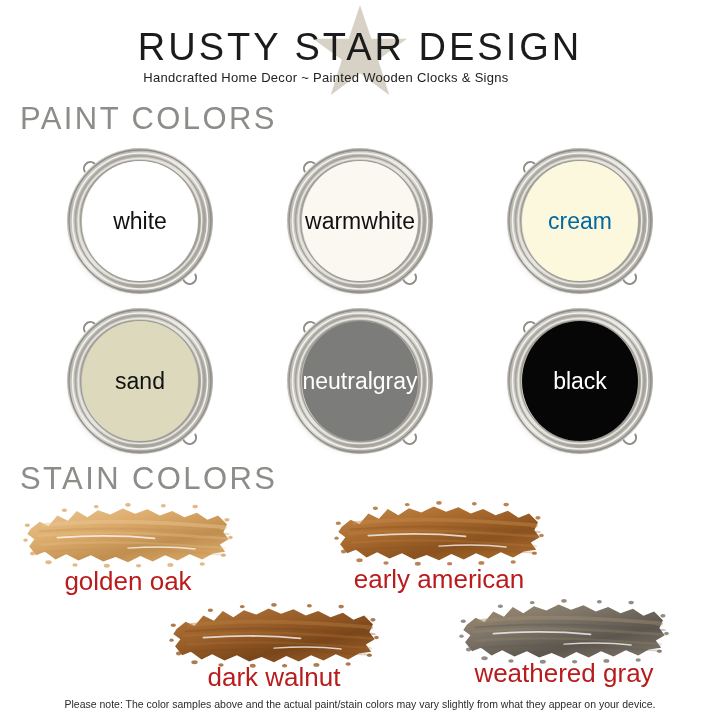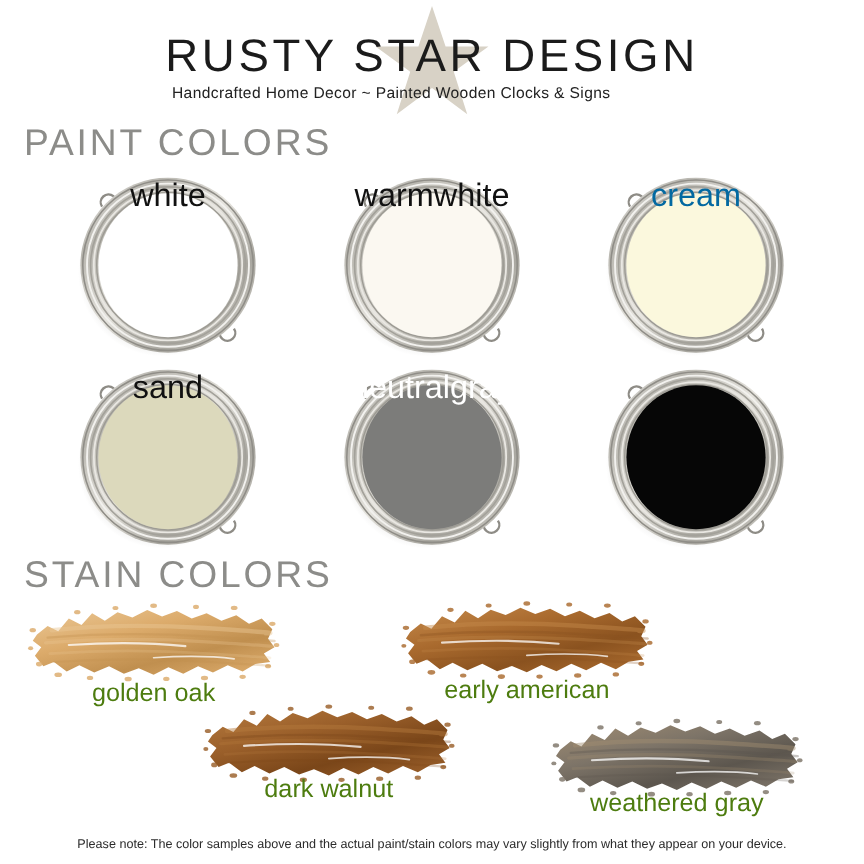--- a/index.html
+++ b/index.html
@@ -104,24 +104,25 @@
     border-radius: 50%;
     z-index: 3;
   }
   .paint-can-label {
     position: absolute;
     left: 8px;
     top: 0;
     width: 134px;
     height: 146px;
     display: flex;
+    align-items: center;
     justify-content: center;
     text-align: center;
     font-family: "Liberation Sans", sans-serif;
-    font-size: 27px;
+    font-size: 23px;
     font-weight: 400;
     line-height: 1.16;
     z-index: 4;
     pointer-events: none;
   }
 
   
   #stain-colors-grid {
     position: absolute;
     left: 0;
@@ -135,23 +136,23 @@
   .stain-smear {
     position: absolute;
     left: 0;
     top: 0;
   }
   .stain-label {
     position: absolute;
     width: 100%;
     text-align: center;
     font-family: "Liberation Sans", sans-serif;
-    font-size: 21px;
+    font-size: 26px;
     font-weight: 400;
-    color: #4d7c0f;
+    color: #b91c1c;
     white-space: nowrap;
   }
 
   
   #disclaimer-note {
     position: absolute;
     left: 0;
     top: 698px;
     width: 720px;
     text-align: center;
@@ -349,20 +350,23 @@
         <path d="M 26 22 m -6 -2 a 6.5 6.5 0 1 1 9 6.5" fill="none" stroke="#8e8c86" stroke-width="2" transform="rotate(-38 26 22)"></path>
         <path d="M 124 128 m -6 -2 a 6.5 6.5 0 1 1 9 6.5" fill="none" stroke="#8e8c86" stroke-width="2" transform="rotate(142 124 128)"></path>
         <ellipse cx="75" cy="73" rx="73" ry="73" fill="url(#metal5)"></ellipse>
         <ellipse cx="75" cy="73" rx="71" ry="71" fill="none" stroke="#8f8d87" stroke-width="1.3"></ellipse>
         <ellipse cx="75" cy="73" rx="67.5" ry="68" fill="none" stroke="#f2f1ee" stroke-width="1.6"></ellipse>
         <ellipse cx="75" cy="73" rx="64.5" ry="65.2" fill="none" stroke="#a3a19a" stroke-width="1.4"></ellipse>
         <ellipse cx="75" cy="73" rx="61.8" ry="62.6" fill="none" stroke="#e9e7e2" stroke-width="1.5"></ellipse>
         <ellipse cx="75" cy="73" rx="59.4" ry="60.4" fill="none" stroke="#9d9b94" stroke-width="1.2"></ellipse>
       </svg>
       <div class="paint-can-swatch" style="background: rgb(6, 6, 6);"></div>
+      <div class="paint-can-label" style="color: rgb(255, 255, 255);">
+        <span>black</span>
+      </div>
     </div>
   </div>
 
 <div id="stain-colors-heading" class="section-heading">STAIN COLORS</div>
 
 <div id="stain-colors-grid">
     <div class="stain-item" style="left: 22px; top: 4px; width: 212px; height: 98px;">
       <svg class="stain-smear" width="212" height="72" viewBox="0 0 240 80">
         <defs>
           <linearGradient id="sg0" x1="0" y1="0" x2="0.9" y2="1">
@@ -431,21 +435,21 @@
         <path d="M 24 30 Q 90 23 168 28 T 226 33" fill="none" stroke="#c58a4b" opacity="0.46" stroke-width="4.2" stroke-linecap="round"></path>
         <path d="M 18 42 Q 92 36 170 41 T 228 45" fill="none" stroke="#c58a4b" opacity="0.3" stroke-width="3" stroke-linecap="round"></path>
         <path d="M 22 52 Q 96 47 172 52 T 224 56" fill="none" stroke="#c58a4b" opacity="0.24" stroke-width="2.6" stroke-linecap="round"></path>
         <path d="M 20 37 Q 94 31 172 36 T 230 40" fill="none" stroke="#8a521f" opacity="0.34" stroke-width="2.2" stroke-linecap="round"></path>
         <path d="M 26 60 Q 98 55 174 60 T 222 63" fill="none" stroke="#8a521f" opacity="0.26" stroke-width="2" stroke-linecap="round"></path>
         <path d="M 40 44 Q 100 40 150 45" fill="none" stroke="#ffffff" opacity="0.75" stroke-width="2" stroke-linecap="round"></path>
         <path d="M 120 56 Q 164 53 196 57" fill="none" stroke="#ffffff" opacity="0.75" stroke-width="1.6" stroke-linecap="round"></path>
       </svg>
       <div class="stain-label" style="top: 68px;">early american</div>
     </div>
-    <div class="stain-item" style="left: 168px; top: 88px; width: 212px; height: 94px;">
+    <div class="stain-item" style="left: 168px; top: 104px; width: 212px; height: 94px;">
       <svg class="stain-smear" width="212" height="72" viewBox="0 0 240 80">
         <defs>
           <linearGradient id="sg2" x1="0" y1="0" x2="0.9" y2="1">
             <stop offset="0%" stop-color="#b5793d"></stop>
             <stop offset="38%" stop-color="#9a5f2a"></stop>
             <stop offset="70%" stop-color="#7a4619"></stop>
             <stop offset="100%" stop-color="#9a5f2a"></stop>
           </linearGradient>
         </defs>
         <path d="M 10 34 L 20 26 L 30 31 L 40 19 L 52 25 L 62 14 L 74 21 L 86 13 L 100 18 L 114 11 L 128 17 L 142 12 L 156 19 L 170 14 L 184 21 L 198 16 L 210 24 L 222 19 L 232 29 L 228 38 L 234 46 L 224 52 L 230 60 L 216 62 L 204 69 L 190 63 L 176 70 L 162 64 L 148 71 L 134 65 L 120 72 L 106 66 L 92 71 L 78 64 L 64 70 L 50 63 L 38 69 L 26 60 L 16 64 L 8 54 L 14 46 L 6 40 Z" fill="url(#sg2)"></path>

